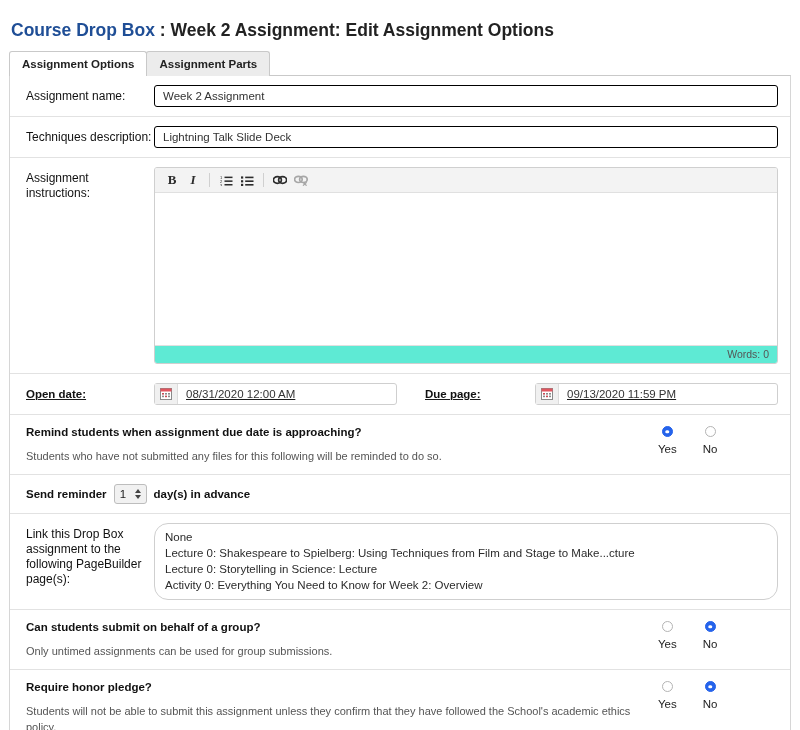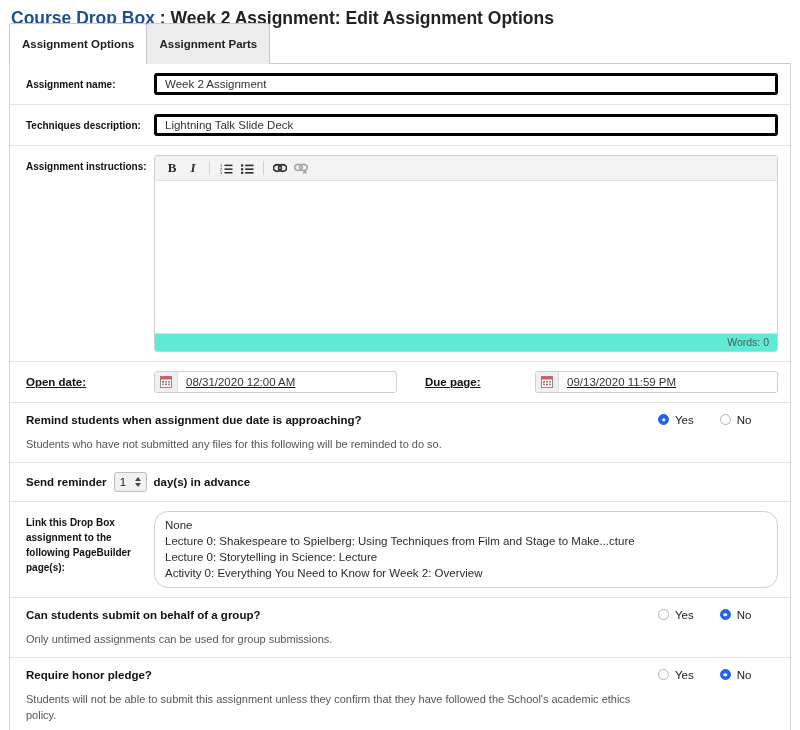--- a/index.html
+++ b/index.html
@@ -16,38 +16,39 @@
     overflow: hidden;
   }
 
   
   .page-title {
     padding: 8px 0 6px 11px;
     font-size: 17.5px;
     font-weight: bold;
     line-height: 20px;
     white-space: nowrap;
+    margin-top: 12px;
   }
   .page-title .brand { color: #1f4e96; }
   .page-title .sep,
   .page-title .sub { color: #222222; }
 
   
   .tabs {
     position: relative;
     display: flex;
     align-items: flex-end;
     padding-left: 9px;
     height: 26px;
     margin-top: 4px;
   }
   .tab {
     height: 24px;
     line-height: 24px;
-    padding: 8px 12px;
+    padding: 0 12px;
     font-size: 11.5px;
     font-weight: bold;
     color: #222;
     border: 1px solid #c9c9c9;
     border-bottom: none;
     border-radius: 3px 3px 0 0;
     background: #ececec;
     margin-right: -1px;
     position: relative;
     z-index: 1;
@@ -73,35 +74,35 @@
     align-items: flex-start;
     border-bottom: 1px solid #e2e2e2;
     padding: 9px 12px 9px 16px;
     box-sizing: border-box;
   }
   .row:last-child { border-bottom: none; }
 
   .row-label {
     width: 128px;
     flex: 0 0 128px;
-    font-weight: bold;
-    font-size: 10px;
+    font-weight: normal;
+    font-size: 12px;
     line-height: 15px;
     color: #111;
     padding-top: 4px;
   }
   .row-field { flex: 1 1 auto; min-width: 0; }
 
   
   .text-input {
     width: 100%;
     box-sizing: border-box;
     height: 22px;
     line-height: 20px;
-    border: 3px solid #000000;
+    border: 1px solid #000000;
     border-radius: 3px;
     background: #fff;
     font-family: "Liberation Sans", sans-serif;
     font-size: 11.5px;
     color: #333;
     padding: 0 8px;
     outline: none;
   }
 
   
@@ -219,23 +220,25 @@
   }
   .q-radios {
     flex: 0 0 120px;
     display: flex;
     align-items: center;
     gap: 26px;
     padding-top: 1px;
   }
   .radio-opt {
     display: flex;
+    align-items: center;
     gap: 6px;
     font-size: 11.5px;
     color: #222;
+    flex-direction: column;
   }
   .radio {
     width: 11px;
     height: 11px;
     border-radius: 50%;
     border: 1px solid #b4b4b4;
     background: #fff;
     box-sizing: border-box;
     flex: 0 0 11px;
     position: relative;

